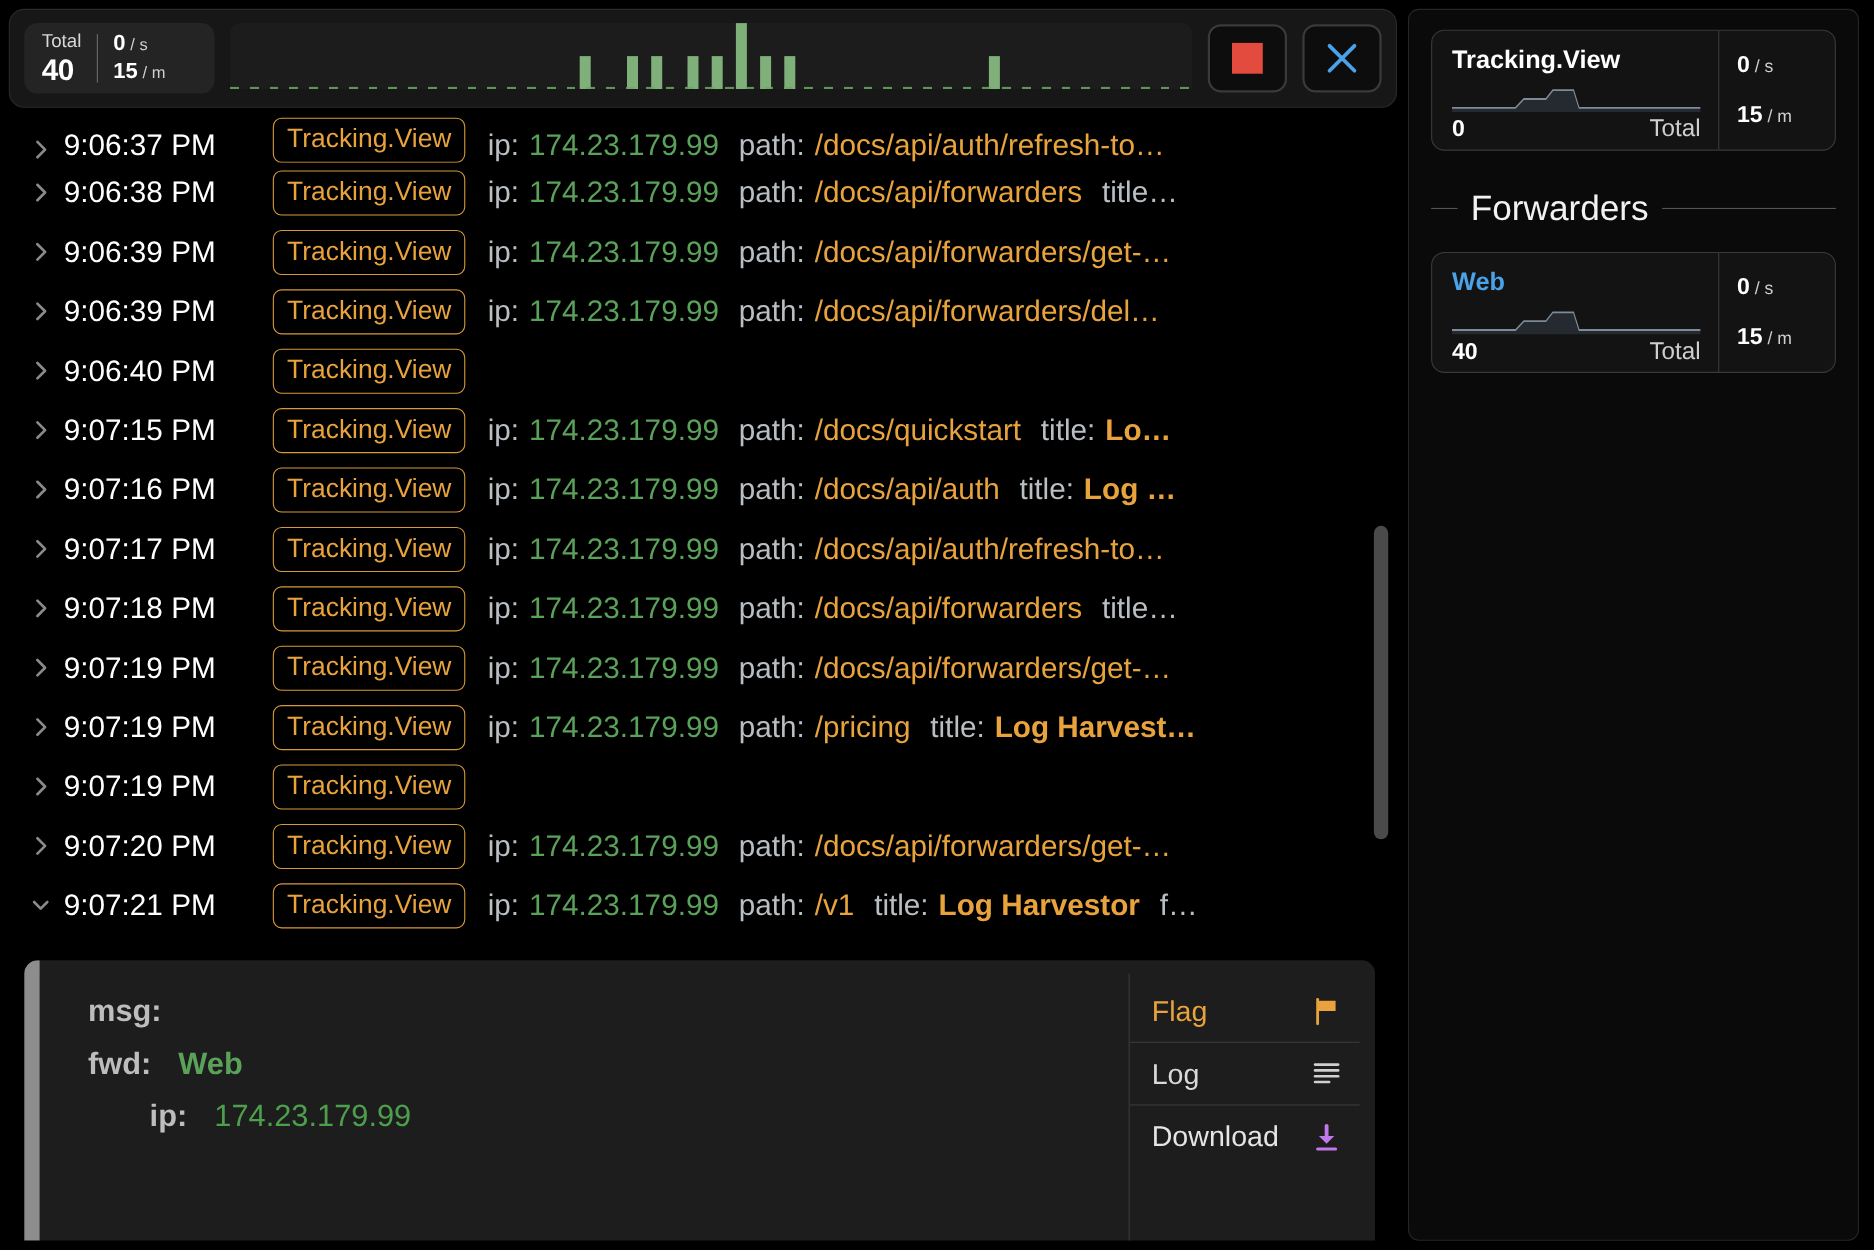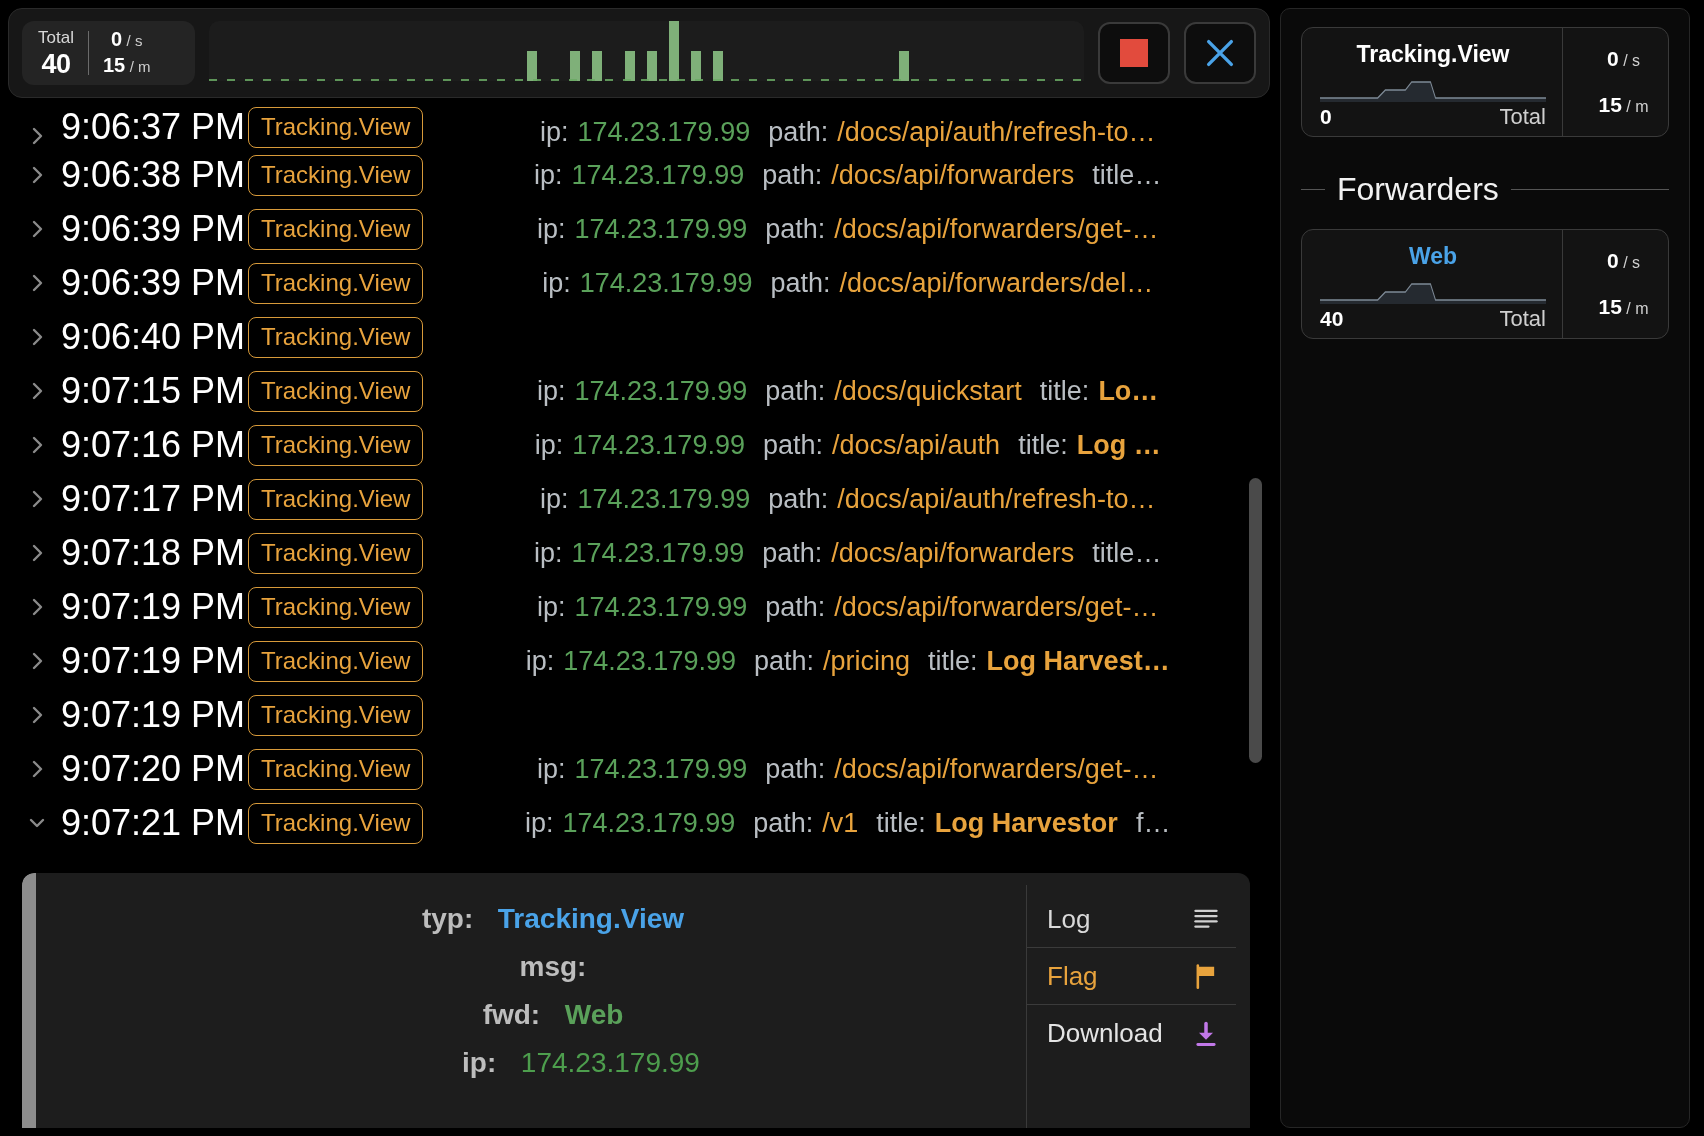--- a/index.html
+++ b/index.html
@@ -9,21 +9,20 @@
     font-family: "Liberation Sans", sans-serif;
     overflow: hidden;
   }
   .app {
     position: relative;
     width: 1704px; height: 1136px;
     display: flex;
     gap: 10px;
     padding: 8px 10px 8px 8px;
     background: #000;
-    text-align: center;
   }
 
   
   .left-col {
     width: 1262px;
     height: 1120px;
     position: relative;
     display: flex;
     flex-direction: column;
   }
@@ -123,21 +122,21 @@
   }
   .log-row.first { height: 42px; align-items: flex-end; }
   .chev {
     width: 30px; flex: none;
     display: flex; align-items: center; justify-content: center;
     color: #8a8a8a;
     cursor: pointer;
   }
   .time {
     color: #ffffff;
-    font-size: 36px;
+    font-size: 27px;
     width: 196px;
     flex: none;
     padding-left: 6px;
   }
   .type-badge {
     border: 1px solid #d79a3a;
     border-radius: 8px;
     color: #e8a33d;
     font-size: 24px;
     padding: 6px 12px 7px;
@@ -550,63 +549,58 @@
             <div class="msg"><span class="k">ip:</span><span class="sp"></span><span class="v-ip">174.23.179.99</span><span class="sp"></span><span class="sp"></span><span class="k">path:</span><span class="sp"></span><span class="v-path">/v1</span><span class="sp"></span><span class="sp"></span><span class="k">title:</span><span class="sp"></span><span class="v-title">Log Harvestor</span><span class="sp"></span><span class="sp"></span><span class="k">f…</span></div>
           </div>
         </div>
       <div class="vscroll"></div>
 
       <div class="detail-panel">
         <div class="detail-grip"></div>
 
         <div class="detail-body">
           <div class="kv">
-            <span class="key">typ:</span>
-            <span class="sp"></span>
-            <span class="typ">Tracking.View</span>
-          </div>
-          <div class="kv">
             <span class="key">msg:</span>
           </div>
           <div class="kv">
             <span class="key">fwd:</span>
             <span class="sp"></span>
             <span class="fwd">Web</span>
           </div>
           <div class="kv indent">
             <span class="key">ip:</span>
             <span class="sp"></span>
             <span class="ip">174.23.179.99</span>
           </div>
         </div>
 
         <div class="detail-actions">
+          <div class="action-item">
+            <span class="a-flag">Flag</span>
+            <span class="act-ic">
+              <svg width="28" height="28" viewBox="0 0 24 24">
+                <path d="M5 3 L5 22" stroke="#e8a33d" stroke-width="2.2" stroke-linecap="round"></path>
+                <path d="M6 4 L19 4 L19 12 L6 12 Z" fill="#e8a33d"></path>
+              </svg>
+            </span>
+          </div>
           <div class="action-item">
             <span class="a-log">Log</span>
             <span class="act-ic">
               <svg width="28" height="28" viewBox="0 0 24 24">
                 <g stroke="#d0d0d0" stroke-width="2" stroke-linecap="round">
                   <path d="M3 5 H21"></path>
                     <path d="M3 9.5 H21"></path>
                     <path d="M3 14 H21"></path>
                     <path d="M3 18.5 H14"></path>
                 </g>
               </svg>
             </span>
           </div>
           <div class="action-item">
-            <span class="a-flag">Flag</span>
-            <span class="act-ic">
-              <svg width="28" height="28" viewBox="0 0 24 24">
-                <path d="M5 3 L5 22" stroke="#e8a33d" stroke-width="2.2" stroke-linecap="round"></path>
-                <path d="M6 4 L19 4 L19 12 L6 12 Z" fill="#e8a33d"></path>
-              </svg>
-            </span>
-          </div>
-          <div class="action-item">
             <span class="a-dl">Download</span>
             <span class="act-ic">
               <svg width="28" height="28" viewBox="0 0 24 24">
                 <path d="M12 3 V14" stroke="#c178e8" stroke-width="3" stroke-linecap="round"></path>
                 <path d="M6 11 L12 17 L18 11 Z" fill="#c178e8"></path>
                 <path d="M5 21 H19" stroke="#c178e8" stroke-width="2.4" stroke-linecap="round"></path>
               </svg>
             </span>
           </div>
         </div>

